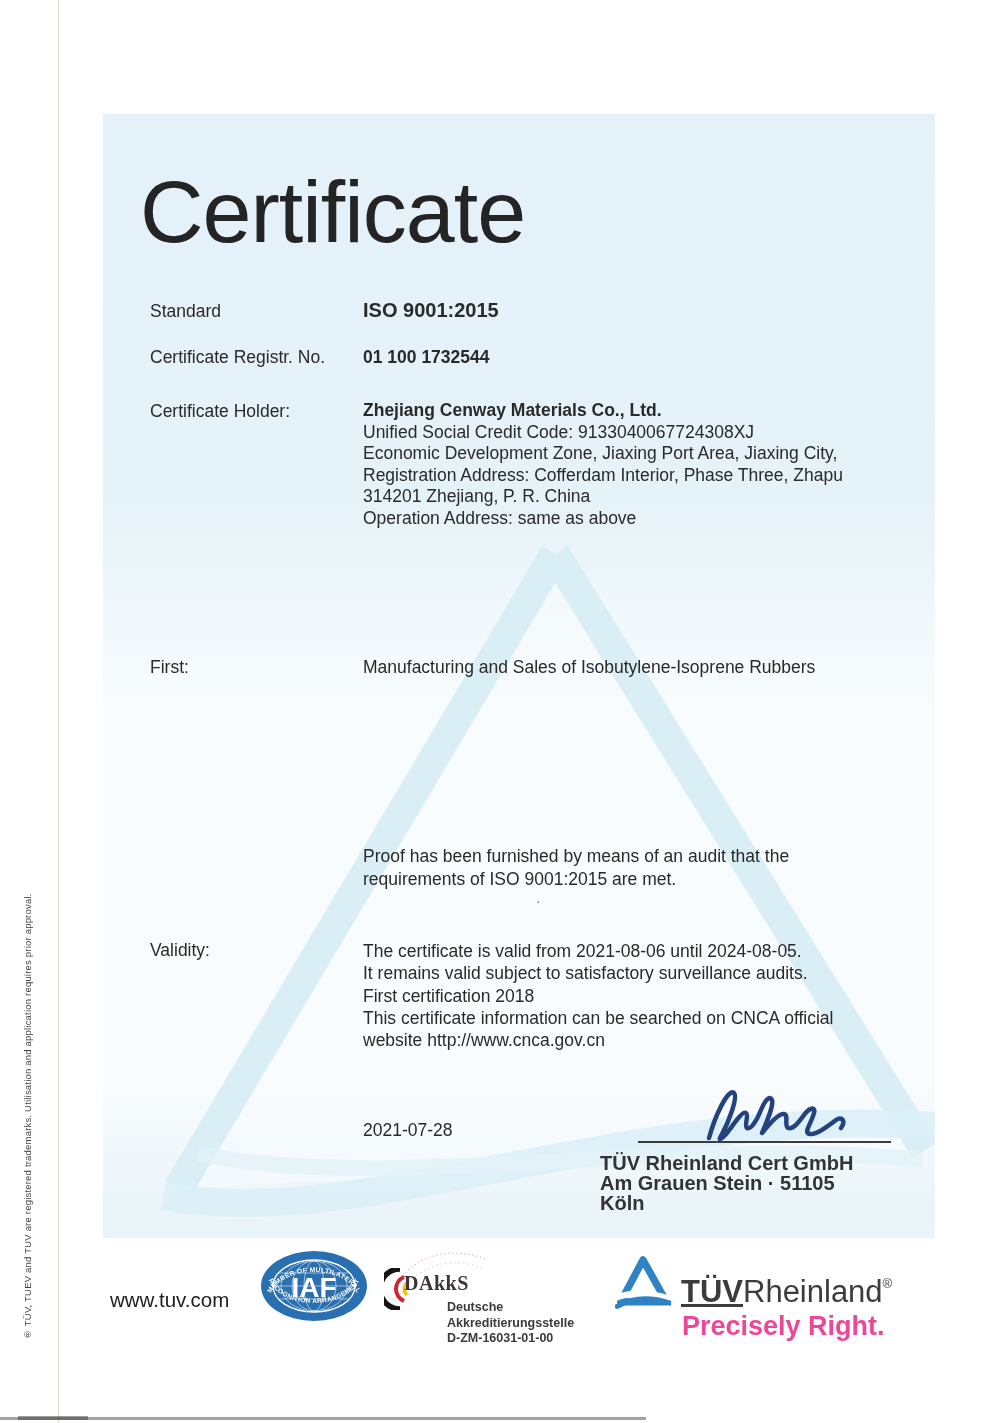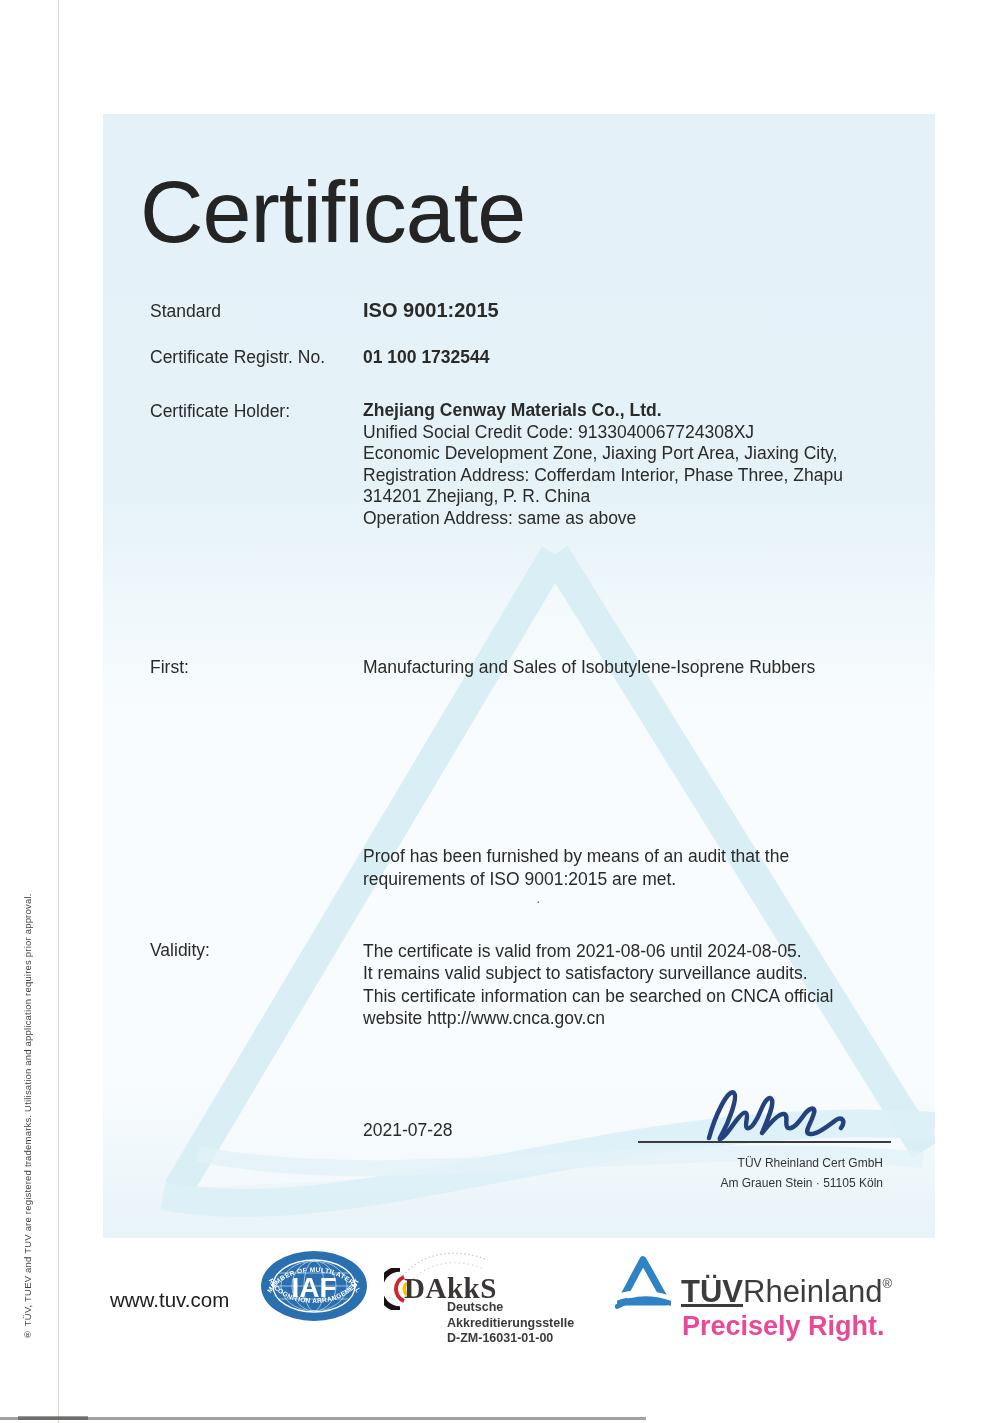--- a/index.html
+++ b/index.html
@@ -25,30 +25,30 @@
   .label{left:150px;font-size:17.5px;color:#2a2a28;}
   .value{left:363px;font-size:17.5px;color:#2a2a28;}
   .bold{font-weight:bold;}
   .std-value{font-size:20px;font-weight:bold;}
   .block{line-height:21.5px;}
   .vblock{line-height:22.3px;}
   .pblock{line-height:23px;}
   .speck{left:536px;top:893px;font-size:14px;color:#6a6a6a;}
   .sig-svg{left:703px;top:1080px;}
   .sig-line{left:638px;top:1141px;width:253px;height:2px;background:#3b3b3b;}
-  .issuer{left:600px;top:1153px;width:283px;text-align:right;font-size:12px;line-height:20px;color:#333;}
+  .issuer{left:600px;top:1153px;width:283px;text-align:left;font-size:20px;line-height:20px;color:#333;font-weight:bold;}
   .side-note{
     left:22px;top:925px;height:415px;writing-mode:vertical-rl;transform:rotate(180deg);
     font-size:9.5px;color:#3f3f3f;letter-spacing:.2px;white-space:nowrap;
   }
   .tuvcom{left:110px;top:1288px;font-size:20.5px;color:#1d1d1d;}
   .iaf-svg{left:260px;top:1250px;}
   .dakks-arcs{left:384px;top:1268px;}
   .dakks-dots{left:398px;top:1246px;}
-  .dakks-word{left:404px;top:1272px;font-family:"Liberation Serif",serif;font-weight:bold;font-size:29px;color:#3b3536;letter-spacing:.5px;}
+  .dakks-word{left:404px;top:1272px;font-family:"Liberation Serif",serif;font-weight:bold;font-size:20px;color:#3b3536;letter-spacing:.5px;}
   .dakks-sub{left:447px;top:1300px;font-size:12.5px;font-weight:bold;line-height:15.5px;color:#3a3a3a;}
   .tuv-tri{left:615px;top:1256px;}
   .tuv-brand{left:681px;top:1274px;font-size:31px;color:#3c3c3c;white-space:nowrap;}
   .tuv-brand .b{font-weight:bold;text-decoration:underline;}
   .tuv-reg{font-size:13px;vertical-align:14px;}
   .tuv-tag{left:682px;top:1311px;font-size:27px;font-weight:bold;color:#ec4899;}
 </style>
 </head>
 <body>
 
@@ -90,20 +90,21 @@
 <div class="abs value pblock" style="top:845px;">
   <div>Proof has been furnished by means of an audit that the</div>
   <div>requirements of ISO 9001:2015 are met.</div>
 </div>
 <div class="abs speck">·</div>
 
 <div class="abs label" style="top:940px;">Validity:</div>
 <div class="abs value vblock" style="top:940px;">
   <div>The certificate is valid from 2021-08-06 until 2024-08-05.</div>
   <div>It remains valid subject to satisfactory surveillance audits.</div>
+  <div>First certification 2018</div>
   <div>This certificate information can be searched on CNCA official</div>
   <div>website http://www.cnca.gov.cn</div>
 </div>
 
 <div class="abs value" style="top:1120px;">2021-07-28</div>
 
 <svg class="abs sig-svg" width="150" height="64" viewBox="0 0 150 64" xmlns="http://www.w3.org/2000/svg">
   <path d="M6 58 C12 36 25 8 31 13 C35 17 26 42 18 56 C14 62 20 59 27 49 C33 41 40 31 43 33 C46 35 41 46 44 48 C48 50 54 40 58 30 C62 20 67 15 69 20 C71 26 63 43 59 53 C67 43 76 33 81 34 C86 35 81 46 85 48 C90 50 96 42 101 35 C106 28 113 26 111 33 C108 44 100 53 107 54 C114 55 125 46 133 40 C139 36 143 41 138 48" fill="none" stroke="#24427e" stroke-width="4.5" stroke-linecap="round" stroke-linejoin="round"></path>
 </svg>
 <div class="abs sig-line"></div>

